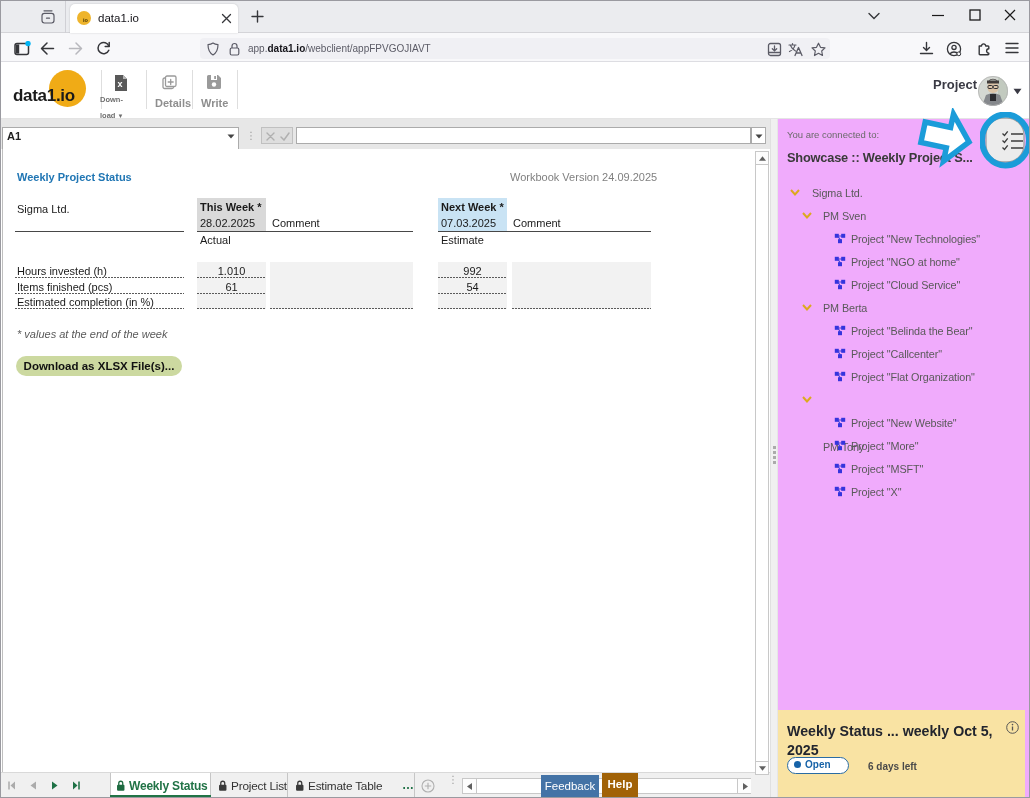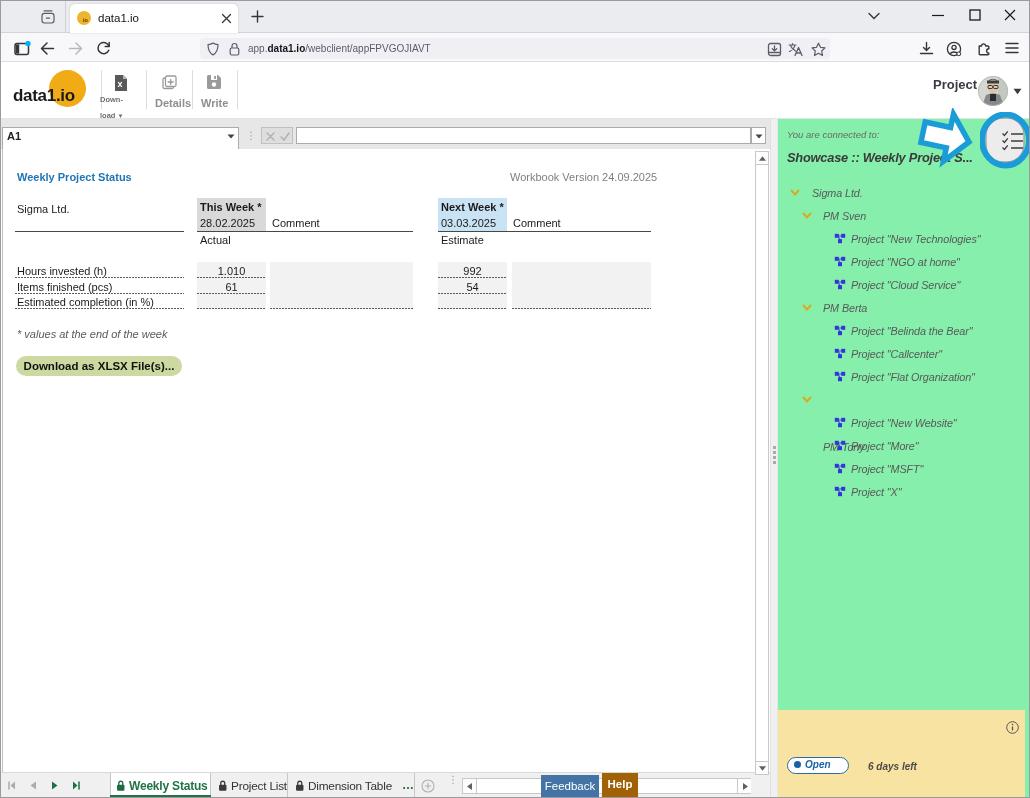--- a/index.html
+++ b/index.html
@@ -19,21 +19,21 @@
 
 #fxbar { left:0; top:119px; width:770px; height:30px; background:#e7e7e7; }
 
 
 #sheet { left:0; top:149px; width:770px; height:707px; background:#fff; }
 
 
 #tabbar { left:0; top:772px; width:770px; height:26px; background:#f0f0f0; border-top:1px solid #d9d9d9; }
 
 
-#rpanel { left:778px; top:119px; width:252px; height:679px; background:#86efac;font-style:italic; }
+#rpanel { left:778px; top:119px; width:252px; height:679px; background:#f0abfc; }
 #splitter { left:770px; top:119px; width:8px; height:679px; background:#f0f0f0; border-left:1px solid #e0e0e0; border-right:1px solid #e6e6e6; }
 
 .winborder { left:0; top:0; width:1030px; height:798px; border:1px solid #9a9aa0; pointer-events:none; z-index:99; }
 .dot { height:1px; background:repeating-linear-gradient(90deg,#5a5a5a 0 2px,rgba(0,0,0,0) 2px 3px); }
 .treerow { position:absolute; font-size:10.8px; color:#595959; letter-spacing:-0.1px; }
 .chev { position:absolute; width:10px; height:7px; }
 </style>
 </head>
 <body>
 <div class="abs" id="tabstrip">
@@ -234,21 +234,21 @@
   <div class="abs" style="left:17px;top:22px;font-size:11px;font-weight:bold;color:#2076b4;">Weekly Project Status</div>
   <div class="abs" style="left:510px;top:22px;font-size:11px;color:#808080;">Workbook Version 24.09.2025</div>
   <div class="abs" style="left:17px;top:54px;font-size:11px;color:#1a1a1a;">Sigma Ltd.</div>
 
   <div class="abs" style="left:197px;top:49px;width:69px;height:33px;background:#d9d9d9;"></div>
   <div class="abs" style="left:438px;top:49px;width:69px;height:33px;background:#c9e3f4;"></div>
   <div class="abs" style="left:200px;top:52px;font-size:11px;font-weight:bold;color:#1a1a1a;">This Week *</div>
   <div class="abs" style="left:200px;top:68px;font-size:11px;color:#1a1a1a;">28.02.2025</div>
   <div class="abs" style="left:272px;top:68px;font-size:11px;color:#1a1a1a;">Comment</div>
   <div class="abs" style="left:441px;top:52px;font-size:11px;font-weight:bold;color:#1a1a1a;">Next Week *</div>
-  <div class="abs" style="left:441px;top:68px;font-size:11px;color:#1a1a1a;">03.03.2025</div>
+  <div class="abs" style="left:441px;top:68px;font-size:11px;color:#1a1a1a;">07.03.2025</div>
   <div class="abs" style="left:513px;top:68px;font-size:11px;color:#1a1a1a;">Comment</div>
 
   <div class="abs" style="left:15px;top:81.5px;width:169px;height:1.6px;background:#474747;"></div>
   <div class="abs" style="left:197px;top:81.5px;width:216px;height:1.6px;background:#474747;"></div>
   <div class="abs" style="left:438px;top:81.5px;width:213px;height:1.6px;background:#474747;"></div>
   <div class="abs" style="left:200px;top:85px;font-size:11px;color:#1a1a1a;">Actual</div>
   <div class="abs" style="left:441px;top:85px;font-size:11px;color:#1a1a1a;">Estimate</div>
 
   <div class="abs" style="left:17px;top:116px;font-size:11px;color:#1a1a1a;">Hours invested (h)</div>
   <div class="abs" style="left:17px;top:132px;font-size:11px;color:#1a1a1a;">Items finished (pcs)</div>
@@ -308,21 +308,21 @@
   <svg class="abs" style="left:218px;top:7px;" width="9.5" height="11.5" viewBox="0 0 11 13">
       <rect x="1.2" y="5.2" width="8.6" height="7" rx="1.2" fill="#3a3a3a"></rect>
       <path d="M3.2 5.5 V3.6 a2.3 2.3 0 0 1 4.6 0 V5.5" fill="none" stroke="#3a3a3a" stroke-width="1.5"></path>
     </svg>
   <div class="abs" style="left:231px;top:6px;font-size:11.8px;color:#333;letter-spacing:-0.2px;">Project List</div>
   <div class="abs" style="left:288px;top:0px;width:127px;height:25px;border-right:1px solid #c6c6c6;"></div>
   <svg class="abs" style="left:295px;top:7px;" width="9.5" height="11.5" viewBox="0 0 11 13">
       <rect x="1.2" y="5.2" width="8.6" height="7" rx="1.2" fill="#3a3a3a"></rect>
       <path d="M3.2 5.5 V3.6 a2.3 2.3 0 0 1 4.6 0 V5.5" fill="none" stroke="#3a3a3a" stroke-width="1.5"></path>
     </svg>
-  <div class="abs" style="left:308px;top:6px;font-size:11.8px;color:#333;letter-spacing:-0.2px;">Dimension Table</div>
+  <div class="abs" style="left:308px;top:6px;font-size:11.8px;color:#333;letter-spacing:-0.2px;">Estimate Table</div>
   <div class="abs" style="left:402px;top:5px;font-size:12px;font-weight:bold;color:#1e7145;">…</div>
 
   <svg class="abs" style="left:421px;top:6px;" width="14" height="14" viewBox="0 0 14 14" fill="none" stroke="#b0b0b0" stroke-width="1.1">
       <circle cx="7" cy="7" r="6"></circle>
       <path d="M7 3.8 v6.4 M3.8 7 h6.4"></path>
     </svg>
   <div class="abs" style="left:448px;top:4px;color:#9a9a9a;font-size:10px;line-height:5.5px;">⋮</div>
 
   <div class="abs" style="left:462px;top:5px;width:289px;height:16px;background:#fff;border:1px solid #c8c8c8;">
     <div class="abs" style="left:0px;top:0px;width:14px;height:14px;background:#fdfdfd;border-right:1px solid #c8c8c8;">
@@ -433,20 +433,21 @@
     <svg class="abs" style="left:56px;top:366.5px;" width="12" height="11" viewBox="0 0 12 11">
         <path d="M3 3 H9 M4.5 4 L7 8" stroke="#4848d8" stroke-width="1.2"></path>
         <rect x="0.8" y="0.8" width="4" height="4" fill="#3434dd"></rect>
         <rect x="7.2" y="0.8" width="4" height="4" fill="#3434dd"></rect>
         <rect x="4" y="6.2" width="4" height="4" fill="#3434dd"></rect>
       </svg>
       <div class="treerow" style="left:73px;top:366.5px;">Project "X"</div>
   </div>
 
   <div class="abs" style="left:0px;top:591px;width:247px;height:88px;background:#f9e3a3;">
+    <div class="abs" style="left:9px;top:12px;width:215px;font-size:14.2px;line-height:19px;font-weight:bold;color:#22252e;">Weekly Status ... weekly Oct 5, 2025</div>
     <svg class="abs" style="left:228px;top:11px;" width="13" height="13" viewBox="0 0 13 13" fill="none" stroke="#555" stroke-width="1">
         <circle cx="6.5" cy="6.5" r="5.8"></circle>
         <path d="M6.5 5.5 v4" stroke-width="1.3"></path>
         <circle cx="6.5" cy="3.6" r="0.8" fill="#555" stroke="none"></circle>
       </svg>
     <div class="abs" style="left:9px;top:47px;width:62px;height:17px;border:1.8px solid #2b6ca3;border-radius:9px;background:#fff;">
       <div class="abs" style="left:5.5px;top:3.4px;width:7px;height:7px;border-radius:50%;background:#1763a8;"></div>
       <div class="abs" style="left:17px;top:0.8px;font-size:10px;font-weight:bold;color:#1763a8;">Open</div>
     </div>
     <div class="abs" style="left:82px;top:51px;font-size:10px;font-weight:bold;color:#4a4a4a;padding-left:8px;">6 days left</div>

